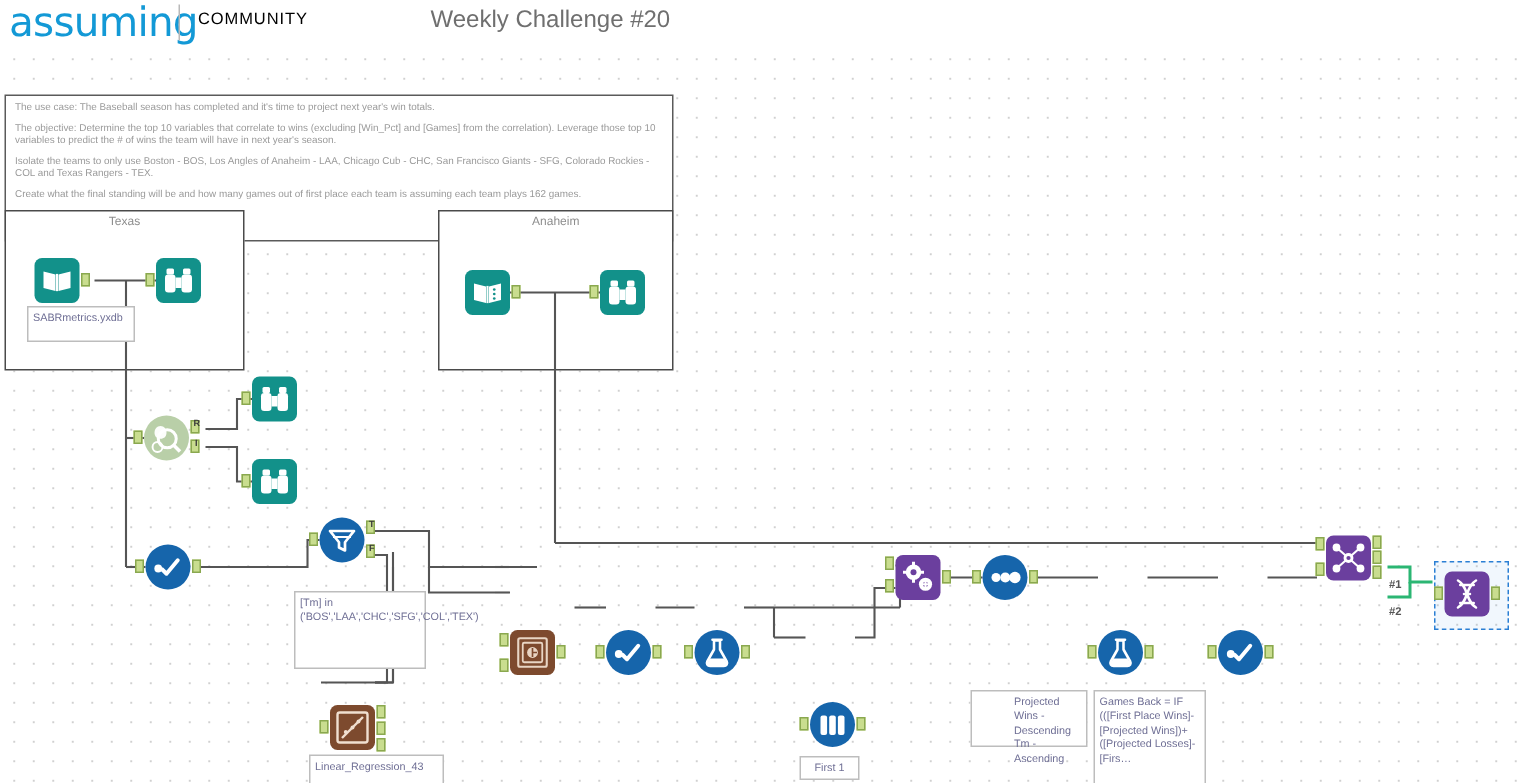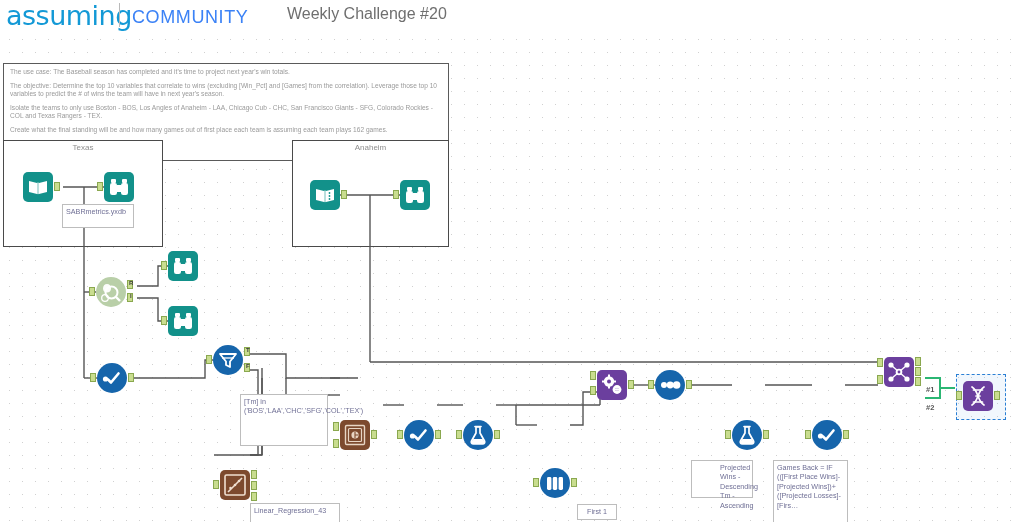--- a/index.html
+++ b/index.html
@@ -17,21 +17,21 @@
   #logo{
     position:absolute;left:6px;top:0px;
     font-size:27px;letter-spacing:-0.5px;
     color:#1399D6;font-family:"DejaVu Sans", sans-serif;
   }
   #logo-divider{
     position:absolute;left:119px;top:3px;width:1px;height:24px;background:#b9b9b9;
   }
   #community{
     position:absolute;left:132px;top:7px;
-    font-size:18px;color:#3b82f6;letter-spacing:0.6px;
+    font-size:11px;color:#000000;letter-spacing:0.6px;
   }
   #challenge-title{
     position:absolute;left:287px;top:5px;
     font-size:16px;color:#6f6f6f;
   }
   
   #canvas{
     position:absolute;left:0;top:30px;width:1012px;height:492px;
     background-color:#ffffff;
     background-image:radial-gradient(#d0d0d0 0.6px, transparent 0.7px);
@@ -67,21 +67,21 @@
     position:absolute;width:6px;height:9px;background:#c9dd8f;border:1px solid #8aa84f;
     box-sizing:border-box;z-index:11;
   }
   .anchor.l{left:-7px;}
   .anchor.r{right:-7px;}
   .anchor.mid{top:10px;}
   
   .annot{
     position:absolute;border:1px solid #bdbdbd;background:#ffffff;
     font-size:7.2px;line-height:9.4px;color:#6f6f95;
-    padding:2px 3px;box-sizing:border-box;z-index:9;margin-left:44px;
+    padding:2px 3px;box-sizing:border-box;z-index:9;
   }
   .portlabel{
     position:absolute;font-size:7.5px;color:#555;font-weight:bold;z-index:12;
   }
   .selected-ring{
     position:absolute;border:1px dashed #2a7fd4;background:rgba(120,175,235,.10);
     z-index:8;
   }
 </style>
 </head>
@@ -389,21 +389,21 @@
     <div class="body circ" style="background:#1665ab;">
       <svg width="30" height="30" viewBox="0 0 30 30">
         <circle cx="9" cy="15" r="3" fill="#ffffff"></circle>
         <circle cx="15.2" cy="15" r="3.4" fill="#ffffff"></circle>
         <circle cx="21.6" cy="15" r="3.8" fill="#ffffff"></circle>
       </svg>
     </div>
     <div class="anchor l mid"></div>
     <div class="anchor r mid"></div>
   </div>
-  <div class="annot" style="left:647px;top:430px;width:62px;height:38px;white-space:pre-line;padding-left:28px;">Projected Wins - Descending
+  <div class="annot" style="left:647px;top:430px;width:78px;height:38px;white-space:pre-line;padding-left:28px;">Projected Wins - Descending
 Tm - Ascending</div>
 
   <div class="tool" style="left:732px;top:390px;">
     <div class="body circ" style="background:#1665ab;">
       <svg width="30" height="30" viewBox="0 0 30 30">
         <path d="M13,7 L17,7 L17,13 L21.5,21 C22.3,22.5 21.3,24 19.6,24 L10.4,24 C8.7,24 7.7,22.5 8.5,21 L13,13 Z" fill="none" stroke="#ffffff" stroke-width="1.7" stroke-linejoin="round"></path>
         <path d="M10.4,19 L19.6,19 L21.5,21.8 C22.3,23.2 21.3,24 19.6,24 L10.4,24 C8.7,24 7.7,23.2 8.5,21.8 Z" fill="#ffffff"></path>
         <line x1="12" y1="6.5" x2="18" y2="6.5" stroke="#ffffff" stroke-width="1.7" stroke-linecap="round"></line>
       </svg>
     </div>

